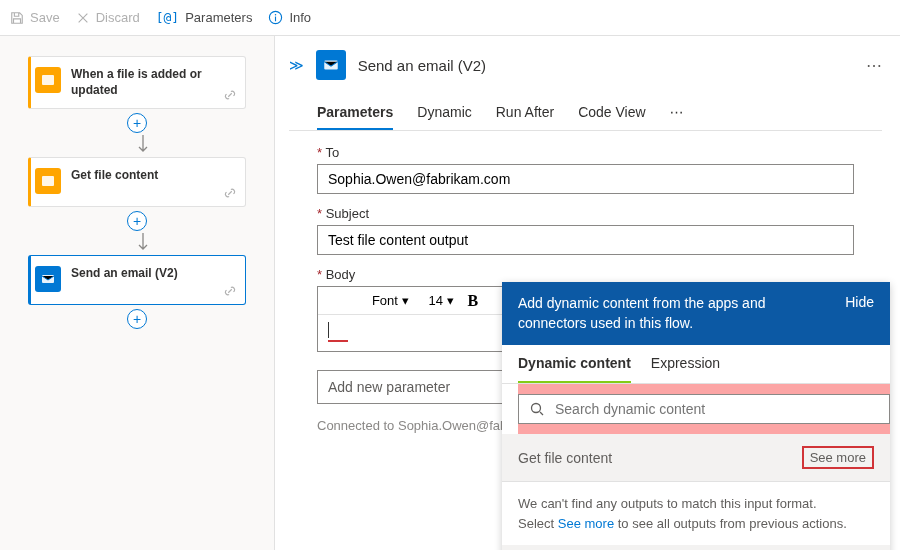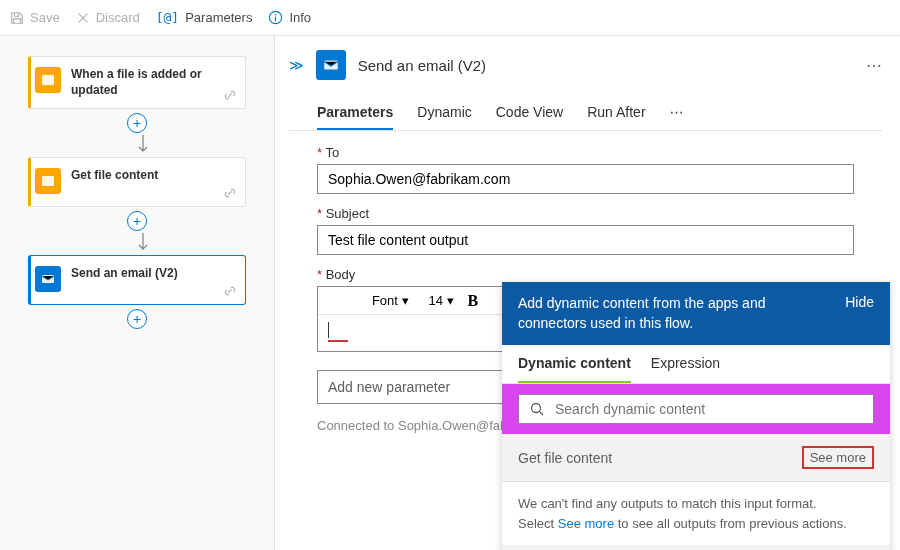--- a/index.html
+++ b/index.html
@@ -51,21 +51,21 @@
 .connected { font-size: 13px; color: #8a8886; margin-top: 14px; }
 
 
 .dc-panel { position: absolute; top: 246px; right: 10px; width: 388px; background: #fff; box-shadow: 0 2px 8px rgba(0,0,0,0.2); font-size: 14px; }
 .dc-head { background: #0c59a4; color: #fff; padding: 12px 16px; display: flex; justify-content: space-between; align-items: flex-start; gap: 16px; }
 .dc-head-text { line-height: 1.4; flex: 1; }
 .dc-hide { cursor: pointer; }
 .dc-tabs { display: flex; gap: 20px; padding: 10px 16px 0 16px; border-bottom: 1px solid #e1e1e1; }
 .dc-tab { padding-bottom: 10px; color: #323130; cursor: pointer; }
 .dc-tab.active { border-bottom: 2px solid #84cc16; font-weight: 600; }
-.dc-search-wrap { background: #d946ef; padding: 10px 16px; }
+.dc-search-wrap { background: #fca5a5; padding: 10px 0; margin-left: 16px; }
 .dc-search { background: #fff; border: 1px solid #8a8886; padding: 6px 10px; display: flex; align-items: center; gap: 10px; }
 .dc-search input { border: none; outline: none; flex: 1; font-size: 14px; font-family: inherit; }
 .dc-section { padding: 12px 16px; display: flex; justify-content: space-between; align-items: center; color: #605e5c; background:#f3f2f1; border-bottom:1px solid #e1e1e1;}
 .dc-section.alt { background:#f3f2f1; }
 .see-more { font-size: 13px; color: #605e5c; cursor: pointer; }
 .see-more.red-box { border: 2px solid #d13438; padding: 2px 6px; }
 .dc-message { padding: 12px 16px; font-size: 13px; color: #605e5c; line-height: 1.5; background:#fff;border-radius:6px; }
 .dc-message .link { color: #0078d4; cursor: pointer; }
 
 svg { display: block; }
@@ -171,22 +171,22 @@
             <rect x="2" y="4" width="12" height="8" rx="1" fill="#fff" opacity="0.9"></rect>
             <path stroke="#0078d4" stroke-width="1" d="M2 5l6 4 6-4"></path>
           </svg>
       </div>
       <div class="detail-title">Send an email (V2)</div>
       <span class="more">⋯</span>
     </div>
     <div class="tabs">
       <div class="tab active">Parameters</div>
       <div class="tab">Dynamic</div>
+      <div class="tab">Run After</div>
       <div class="tab">Code View</div>
-      <div class="tab">Run After</div>
       <div class="tab">⋯</div>
     </div>
     <div class="fields">
       <div class="field">
         <div class="field-label"><span class="req">*</span> <span>To</span></div>
         <input class="field-input" value="Sophia.Owen@fabrikam.com" style="">
       </div>
       <div class="field">
         <div class="field-label"><span class="req">*</span> <span>Subject</span></div>
         <input class="field-input" value="Test file content output" style="">

